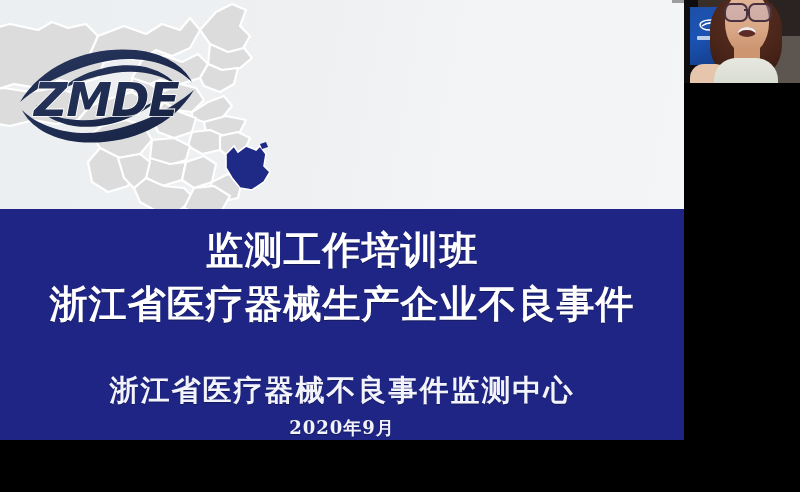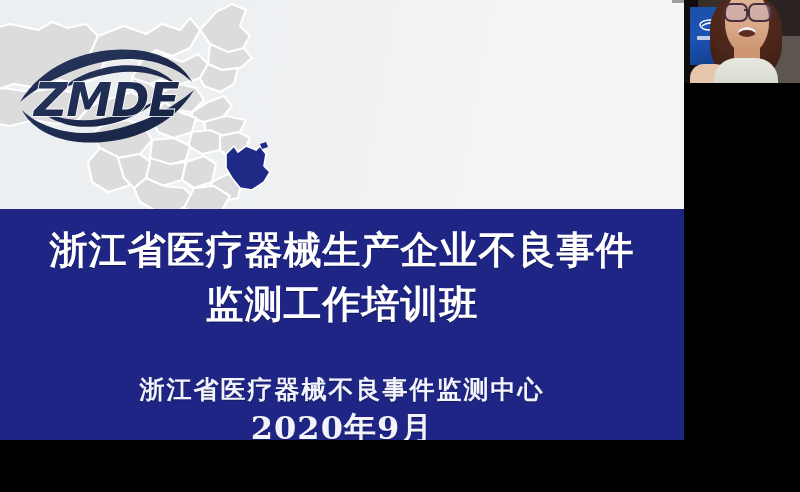--- a/index.html
+++ b/index.html
@@ -27,25 +27,25 @@
     font-family:"DejaVu Sans","Liberation Sans",sans-serif;
     font-weight:700;font-size:38px;line-height:54px;color:#ffffff;
     letter-spacing:1px;
     text-shadow:0 1px 0 rgba(0,0,0,.35);
     white-space:nowrap;
   }
 
   .sub-block{position:absolute;left:0;top:162px;width:684px;text-align:center;}
   .sub-line{
     font-family:"DejaVu Serif","Liberation Serif",serif;
-    font-weight:700;font-size:25px;line-height:38px;color:#f2f3fb;
+    font-weight:700;font-size:29px;line-height:38px;color:#f2f3fb;
     letter-spacing:2px;white-space:nowrap;
     text-shadow:0 1px 1px rgba(0,0,0,.3);
   }
-  .sub-line.date{font-size:32px;letter-spacing:1px;}
+  .sub-line.date{font-size:18px;letter-spacing:1px;}
 
   
   .slide-bottom{position:absolute;left:0;top:465px;width:684px;height:27px;background:#f0f0f0;}
   .bottom-pill{position:absolute;left:196px;top:18px;width:290px;height:9px;background:#f7f7f7;border-radius:4px 4px 0 0;}
 
   
   #right-panel{position:absolute;left:684px;top:0;width:116px;height:492px;background:#000;}
   .webcam{position:absolute;left:0;top:0;width:116px;height:83px;overflow:hidden;background:#1a1410;}
   .wc-bg{position:absolute;inset:0;background:linear-gradient(180deg,#3a2f28 0%,#2b211c 100%);}
   .wc-wall-dark{position:absolute;left:0;top:0;width:14px;height:83px;background:#0e0c0c;}
@@ -146,22 +146,22 @@
 
         <path d="M180 46 C156 86 108 102 64 98 C36 95 16 82 8 66 C26 84 58 92 86 88 C120 83 154 68 180 46 Z" fill="url(#navy)"></path>
         <path d="M146 54 C122 76 88 86 60 82 C42 79 29 71 22 61 C36 74 62 79 86 75 C110 71 130 64 146 54 Z" fill="url(#navy)"></path>
 
         <text x="20" y="72" font-family="DejaVu Sans, Liberation Sans, sans-serif" font-size="46" font-weight="700" font-style="italic" fill="url(#navy)" stroke="#ffffff" stroke-width="1.6" paint-order="stroke" letter-spacing="-1">ZMDE</text>
       </svg>
     </div>
 
     <div class="banner">
       <div class="title-block">
+        <div class="title-line">监测工作培训班</div>
         <div class="title-line">浙江省医疗器械生产企业不良事件</div>
-        <div class="title-line">监测工作培训班</div>
       </div>
       <div class="sub-block">
         <div class="sub-line">浙江省医疗器械不良事件监测中心</div>
         <div class="sub-line date">2020年9月</div>
       </div>
     </div>
 
     <div class="slide-bottom">
       <div class="bottom-pill"></div>
     </div>

